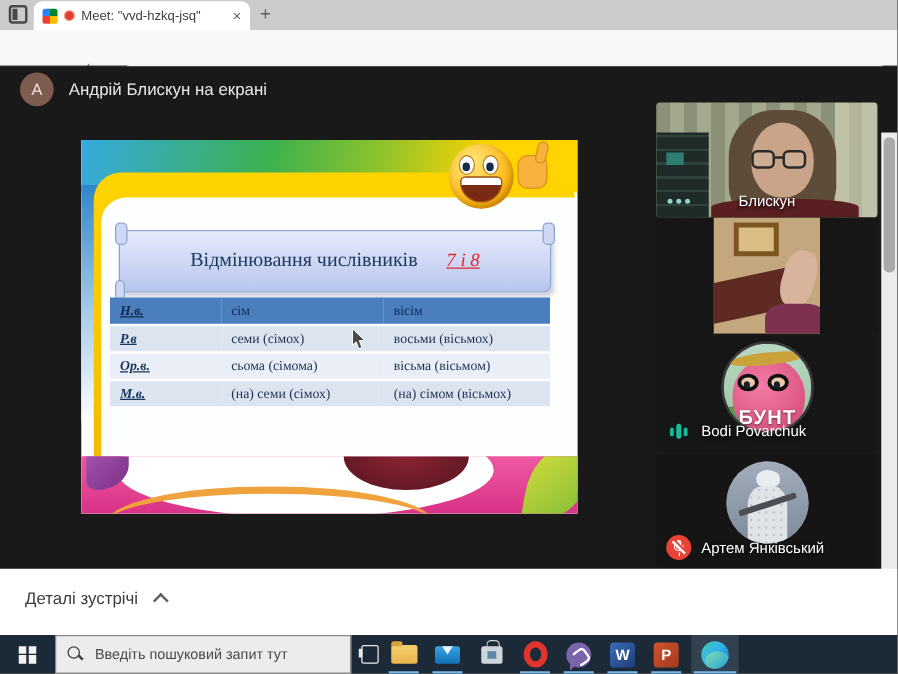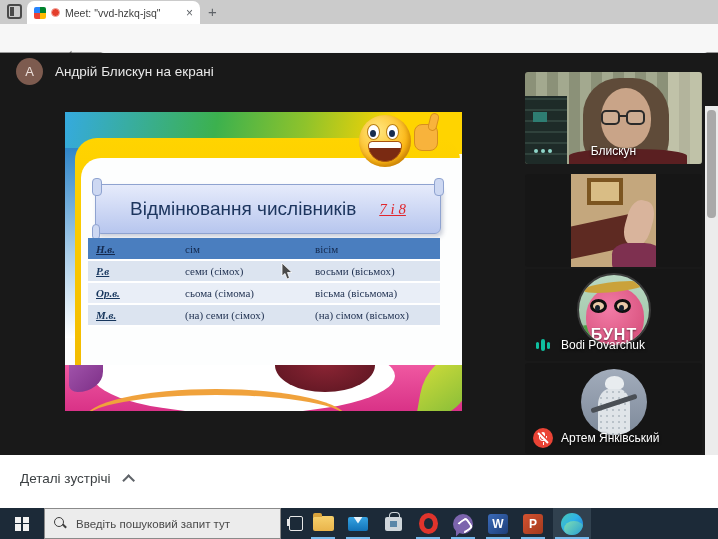--- a/index.html
+++ b/index.html
@@ -47,21 +47,21 @@
   .orange-arc { position:absolute; left:5%; right:29%; top:52%; height:130%; border-radius:50%; border-top:6px solid #f0a23c; }
   .maroon { position:absolute; left:53%; top:0; width:25%; height:58%; background:radial-gradient(ellipse at 50% 0%, #8a2433 0%, #5d1622 90%); border-radius:0 0 50% 50% / 0 0 100% 100%; }
   .leaf { position:absolute; right:-8px; top:-10px; width:48px; height:62px; background:linear-gradient(135deg,#d7df3a,#7fba38); border-radius:70% 0 70% 0; transform:rotate(10deg); }
   .purple-corner { position:absolute; left:4px; top:0; width:34px; height:27px; background:linear-gradient(135deg,#a052aa,#7c2f86); border-radius:0 0 75% 25%; }
 
   .banner { position:absolute; left:30px; top:72px; width:346px; height:50px; background:linear-gradient(180deg,#e6ebfb 0%,#b7c6ee 100%); border:1px solid #8fa3d0; border-radius:6px; display:flex; align-items:center; justify-content:center; box-shadow:2px 3px 4px rgba(60,70,110,.25); }
   .banner::before, .banner::after { content:""; position:absolute; width:8px; height:16px; background:#cdd8f2; border:1px solid #8fa3d0; border-radius:4px; }
   .banner::before { left:-4px; top:-7px; }
   .banner::after { right:-4px; top:-7px; }
   .roll-bl { position:absolute; left:-4px; bottom:-7px; width:8px; height:16px; background:#cdd8f2; border:1px solid #8fa3d0; border-radius:4px; }
-  .banner-text { font-family:Liberation Sans, sans-serif; font-size:19px; color:#1c355e; }
+  .banner-text { font-family:Liberation Serif, serif; font-size:16px; color:#1c355e; }
   .banner-accent { font-family:"Liberation Serif", serif; color:#e0262c; font-style:italic; font-weight:normal; text-decoration:underline; margin-left:23px; font-size:15px; }
 
   .smiley { position:absolute; left:294px; top:3px; width:52px; height:52px; border-radius:50%; background:radial-gradient(circle at 35% 30%, #ffe680, #fdb813 65%, #e89b0c); box-shadow:inset -2px -3px 5px rgba(160,90,0,.5); }
   .eye { position:absolute; top:9px; width:13px; height:16px; background:#fff; border:1px solid #b97d10; border-radius:50%; }
   .eye.l { left:8px; } .eye.r { left:27px; }
   .pupil { position:absolute; left:2px; top:5px; width:6px; height:7px; background:#162c4e; border-radius:50%; }
   .mouth { position:absolute; left:9px; top:26px; width:34px; height:21px; background:#7a2a12; border:1px solid #a8540e; border-radius:6px 6px 22px 22px; overflow:hidden; }
   .teeth { position:absolute; left:0; top:0; width:100%; height:6px; background:#fff; }
   .hand { position:absolute; left:349px; top:12px; width:24px; height:27px; background:#f8b33c; border:1.5px solid #d88f1e; border-radius:8px; }
   .thumb { position:absolute; left:14px; top:-12px; width:9px; height:18px; background:#f8b33c; border:1.5px solid #d88f1e; border-radius:6px; transform:rotate(14deg); }
@@ -71,21 +71,21 @@
   .ptable .case { font-weight:bold; font-style:italic; text-decoration:underline; color:#17365d; width:89px; padding-left:8px; }
   .ptable tr.hdr td { background:#4a7ebf; color:#14294d; height:22px; padding-top:2px; padding-bottom:2px; }
   .ptable tr.r-dark td { background:#dce4f0; }
   .ptable tr.r-light td { background:#e9eef7; }
   .ptable td.c2 { width:130px; }
 
   .cursor-icon { position:absolute; left:216px; top:151px; }
 
   
   .tile { position:absolute; left:525px; width:177px; border-radius:3px; overflow:hidden; background:#1e1e1e; }
-  .t1 { top:19px; height:92px; background:repeating-linear-gradient(90deg,#8b9178 0 11px,#a3a98f 11px 22px); }
+  .t1 { top:29px; height:92px; background:repeating-linear-gradient(90deg,#8b9178 0 11px,#a3a98f 11px 22px); }
   .t1 .light { position:absolute; right:0; top:0; width:34px; height:100%; background:rgba(228,224,200,.45); }
   .t1 .shelf { position:absolute; left:0; top:24px; width:42px; height:68px; background:repeating-linear-gradient(0deg,#1e2b28 0 9px,#30423c 9px 11px); }
   .t1 .shelf-box { position:absolute; left:8px; top:40px; width:14px; height:10px; background:#2e7d72; }
   .t1 .hair { position:absolute; left:58px; top:6px; width:86px; height:88px; background:#5f4b39; border-radius:42% 42% 30% 30%; }
   .t1 .face { position:absolute; left:76px; top:16px; width:50px; height:60px; background:#c9a488; border-radius:50% 50% 46% 46%; }
   .t1 .spec { position:absolute; top:38px; width:19px; height:15px; border:2px solid #2a2a2a; border-radius:5px; background:rgba(230,225,215,.15); }
   .t1 .spec.l { left:76px; } .t1 .spec.r { left:101px; }
   .t1 .bridge { position:absolute; left:94px; top:43px; width:8px; height:2px; background:#2a2a2a; }
   .t1 .shirt { position:absolute; left:44px; bottom:0; width:118px; height:15px; background:#5a1f21; border-radius:45% 45% 0 0; }
   .tile .name { position:absolute; bottom:6px; color:#fff; font-size:12px; text-shadow:0 1px 3px rgba(0,0,0,.9); white-space:nowrap; }
@@ -246,21 +246,21 @@
           <td>вісім</td>
         </tr>
         <tr class="r-dark">
           <td class="case">Р.в</td>
           <td class="c2">семи (сімох)</td>
           <td>восьми (вісьмох)</td>
         </tr>
         <tr class="r-light">
           <td class="case">Ор.в.</td>
           <td class="c2">сьома (сімома)</td>
-          <td>вісьма (вісьмома)</td>
+          <td>вісьма (вісьмом)</td>
         </tr>
         <tr class="r-dark">
           <td class="case">М.в.</td>
           <td class="c2">(на) семи (сімох)</td>
           <td>(на) сімом (вісьмох)</td>
         </tr>
       </tbody>
         </table>
 
       <div class="bottom-decor">

